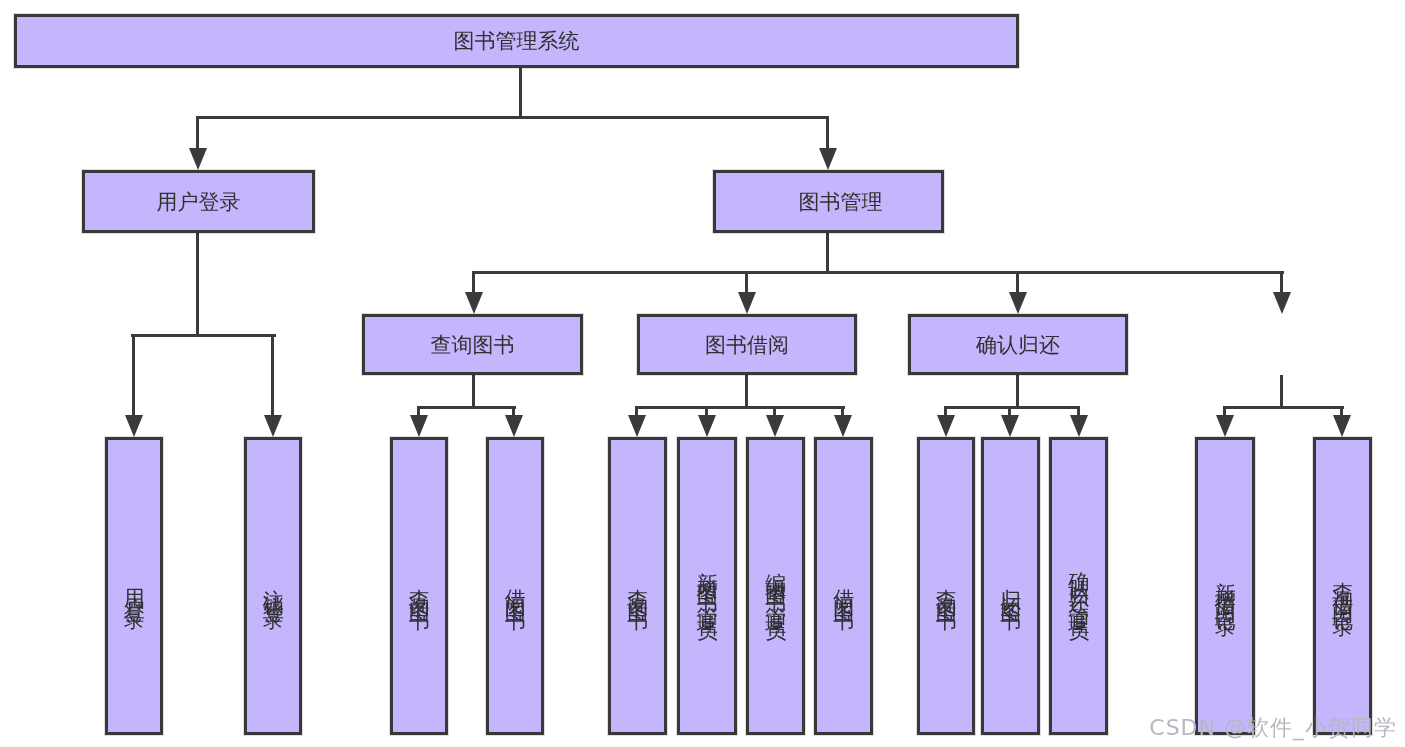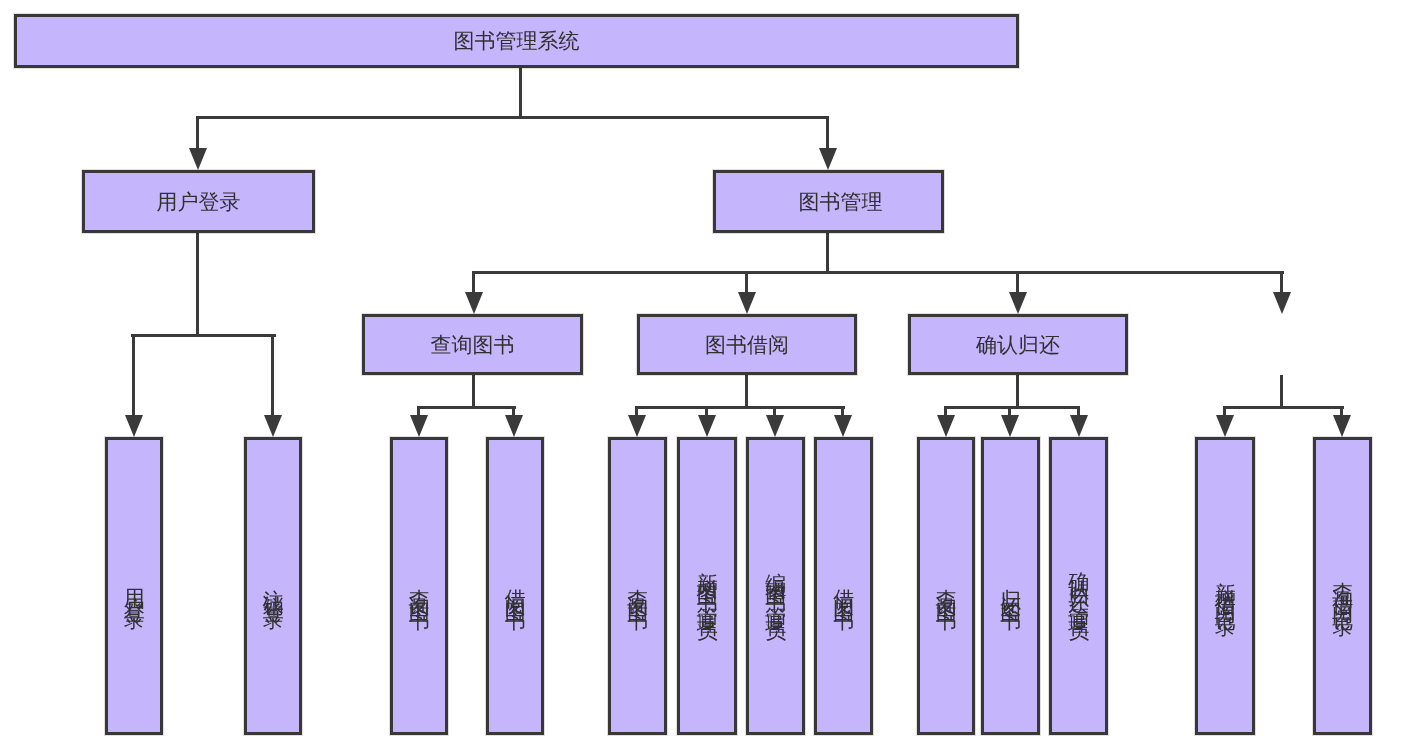--- a/index.html
+++ b/index.html
@@ -142,14 +142,15 @@
   <div class="ah" style="left:1001px; top:415px;"></div>
   <div class="ah" style="left:1070px; top:415px;"></div>
 
   <div class="ln" style="left:1280px; top:375px; width:3px;   height:34px;"></div>
   <div class="ln" style="left:1223px; top:406px; width:121px; height:3px;"></div>
   <div class="ln" style="left:1223px; top:406px; width:3px;   height:11px;"></div>
   <div class="ln" style="left:1340px; top:406px; width:3px;   height:11px;"></div>
   <div class="ah" style="left:1216px; top:415px;"></div>
   <div class="ah" style="left:1333px; top:415px;"></div>
 
+  <div class="wm">CSDN @软件_小贺同学</div>
 
 </div>
 
 </body></html>

